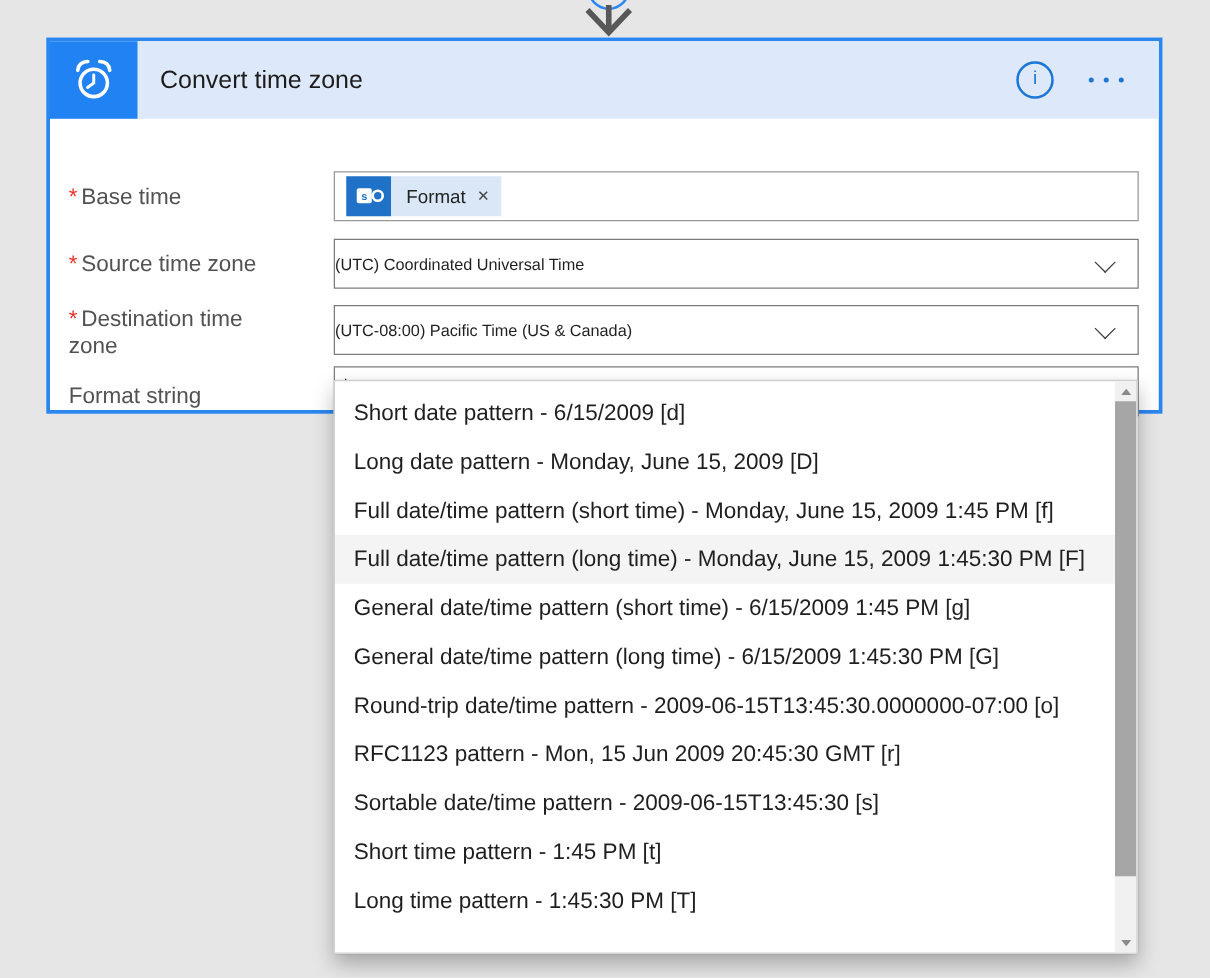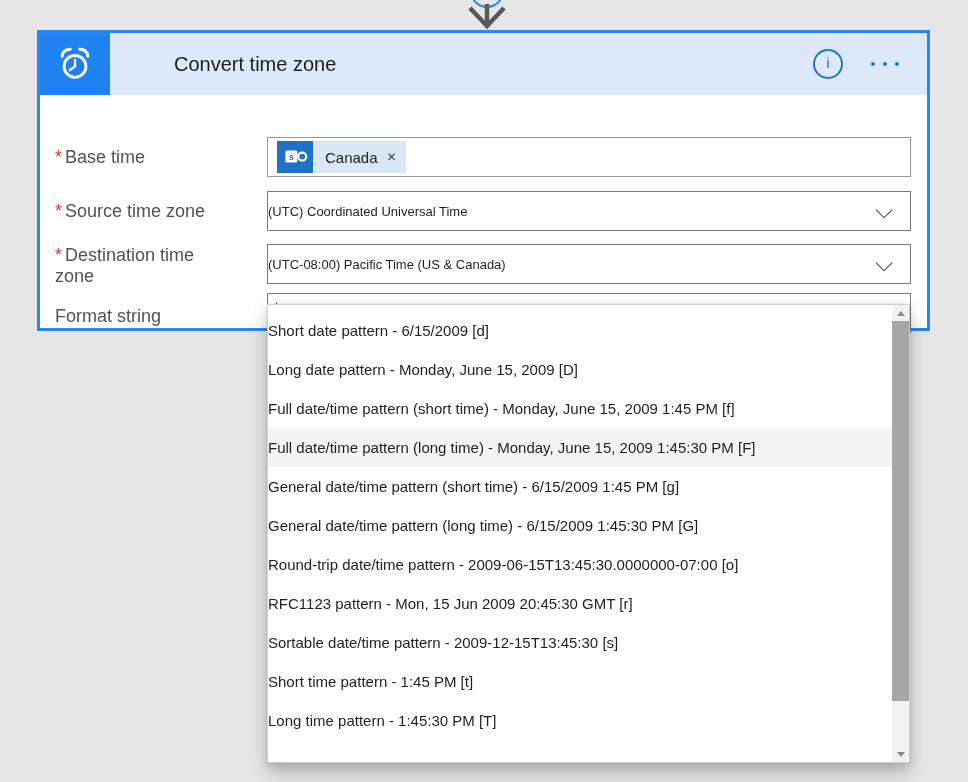--- a/index.html
+++ b/index.html
@@ -5,21 +5,21 @@
   html,body{margin:0;padding:0;}
   body{background:#e6e6e6;font-family:"Liberation Sans",sans-serif;}
   #page{position:relative;width:968px;height:782px;background:#e6e6e6;overflow:hidden;}
 
   
   .connector{position:absolute;left:455px;top:0;width:64px;height:36px;}
 
   
   .card{position:absolute;left:37px;top:30px;width:893px;height:301px;
         box-sizing:border-box;border:3px solid #2b86f0;background:#fff;}
-  .card-header{position:relative;height:62px;background:#dde9fa;display:flex;align-items:center;gap:46px;}
+  .card-header{position:relative;height:62px;background:#dde9fa;display:flex;align-items:center;}
   .icon-tile{width:70px;height:62px;background:#2182f4;display:flex;align-items:center;justify-content:center;flex:0 0 auto;}
   .card-title{margin-left:18px;font-size:20px;color:#1c1c1c;}
   .header-actions{position:absolute;right:26px;top:0;height:62px;display:flex;align-items:center;gap:26px;}
   .info-btn{width:26px;height:26px;border:2px solid #1b76d6;border-radius:50%;
             color:#1b76d6;font-size:15px;line-height:23px;text-align:center;cursor:pointer;}
   .menu-btn{display:flex;gap:8px;align-items:center;cursor:pointer;padding:4px 2px;}
   .menu-btn i{width:4px;height:4px;border-radius:50%;background:#1b76d6;display:block;}
 
   
   .card-body{position:relative;height:236px;}
@@ -48,21 +48,21 @@
   .combo input{position:absolute;left:0;top:0;width:600px;height:38px;border:none;outline:none;
         padding:0 0 0 10px;font-family:"Liberation Sans",sans-serif;font-size:15px;color:#1f1f1f;background:transparent;}
   .combo input::placeholder{color:#595959;opacity:1;}
   .caret{position:absolute;left:8px;top:9px;width:1px;height:21px;background:#111;}
 
   
   .panel{position:absolute;left:267px;top:304px;width:643px;height:459px;box-sizing:border-box;
          background:#fff;border:1px solid #cfcfcf;
          box-shadow:0 8px 16px rgba(0,0,0,.28),0 0 2px rgba(0,0,0,.12);z-index:5;overflow:hidden;}
   .panel ul{list-style:none;margin:0;padding:6px 17px 0 0;}
-  .panel li{height:39px;line-height:39px;font-size:15px;color:#1f1f1f;
+  .panel li{height:39px;line-height:39px;padding-left:15px;font-size:18px;color:#1f1f1f;
             white-space:nowrap;cursor:pointer;}
   .panel li.hl{background:#f4f4f4;}
 
   
   .sbar{position:absolute;right:0;top:0;bottom:0;width:17px;background:#f1f1f1;}
   .sbtn{position:absolute;left:0;width:17px;height:16px;display:flex;align-items:center;justify-content:center;cursor:pointer;}
   .sbtn.up{top:0;} .sbtn.down{bottom:0;}
   .tri-up{width:0;height:0;border-left:4px solid transparent;border-right:4px solid transparent;border-bottom:5px solid #8a8a8a;}
   .tri-down{width:0;height:0;border-left:4px solid transparent;border-right:4px solid transparent;border-top:5px solid #8a8a8a;}
   .sthumb{position:absolute;left:0;top:16px;width:17px;height:380px;background:#a6a6a6;cursor:grab;}
@@ -110,21 +110,21 @@
       <div class="fld fld-base">
         <div class="token">
           <div class="sp-tile">
             <svg width="26" height="24" viewBox="0 0 32 30">
               <rect x="4" y="7" width="15" height="15" rx="2" fill="#fff"></rect>
               <text x="11.5" y="18.5" font-size="11" font-family="Liberation Sans, sans-serif" font-weight="bold" fill="#1f72c8" text-anchor="middle">s</text>
               <circle cx="25" cy="14.5" r="5" fill="none" stroke="#fff" stroke-width="2.6"></circle>
             </svg>
           </div>
           <div class="t-body">
-            <span class="t-label">Canada</span>
+            <span class="t-label">Format</span>
             <span class="t-x">✕</span>
           </div>
         </div>
       </div>
 
       <div class="field-label lbl-src">
         <span class="req">*</span><span>Source time zone</span>
       </div>
       <div class="fld fld-src dropdown">
         <span class="dd-value">(UTC) Coordinated Universal Time</span>
@@ -154,21 +154,21 @@
   <div class="panel">
     <ul>
       <li>Short date pattern - 6/15/2009 [d]</li>
       <li>Long date pattern - Monday, June 15, 2009 [D]</li>
       <li>Full date/time pattern (short time) - Monday, June 15, 2009 1:45 PM [f]</li>
       <li class="hl">Full date/time pattern (long time) - Monday, June 15, 2009 1:45:30 PM [F]</li>
       <li>General date/time pattern (short time) - 6/15/2009 1:45 PM [g]</li>
       <li>General date/time pattern (long time) - 6/15/2009 1:45:30 PM [G]</li>
       <li>Round-trip date/time pattern - 2009-06-15T13:45:30.0000000-07:00 [o]</li>
       <li>RFC1123 pattern - Mon, 15 Jun 2009 20:45:30 GMT [r]</li>
-      <li>Sortable date/time pattern - 2009-12-15T13:45:30 [s]</li>
+      <li>Sortable date/time pattern - 2009-06-15T13:45:30 [s]</li>
       <li>Short time pattern - 1:45 PM [t]</li>
       <li>Long time pattern - 1:45:30 PM [T]</li>
     </ul>
     <div class="sbar">
       <div class="sbtn up">
           <span class="tri-up"></span>
         </div>
       <div class="sthumb"></div>
       <div class="sbtn down">
           <span class="tri-down"></span>

